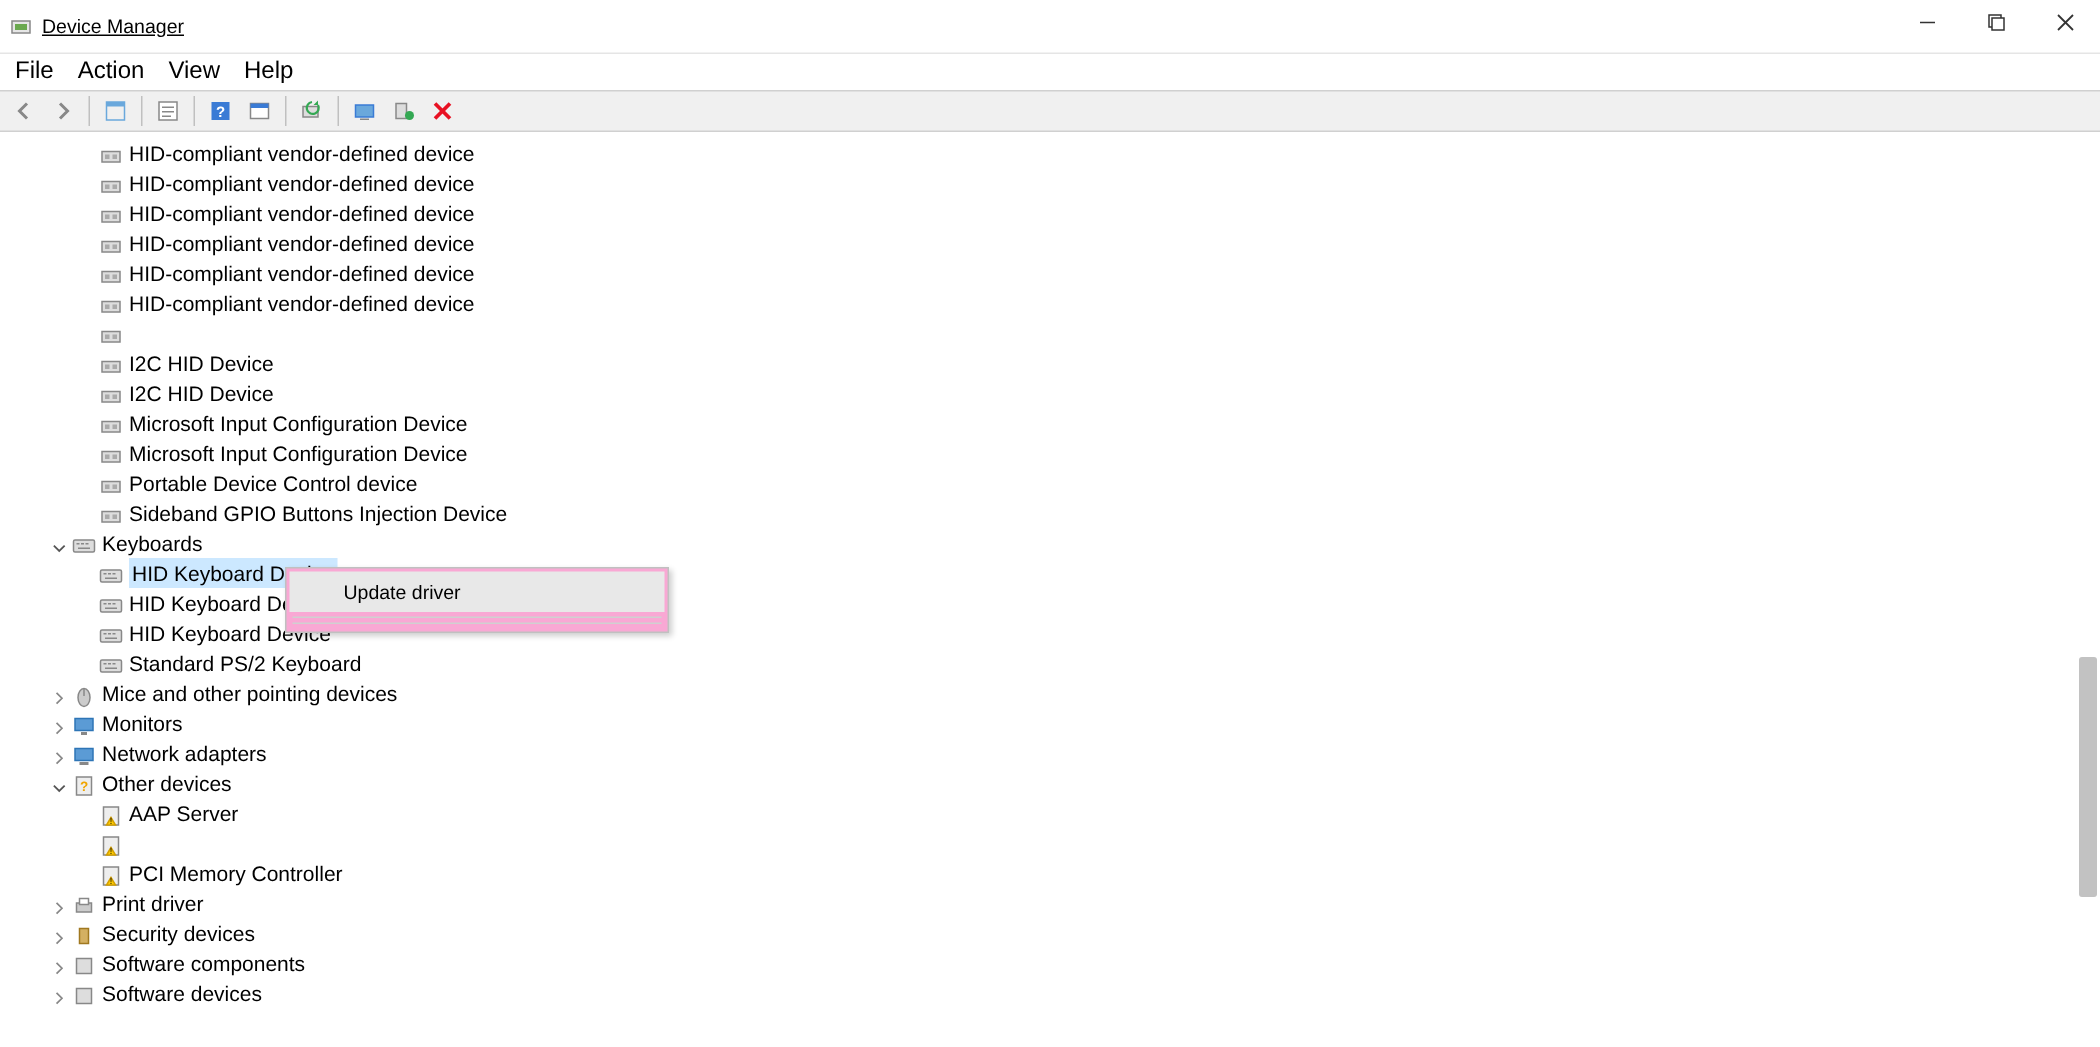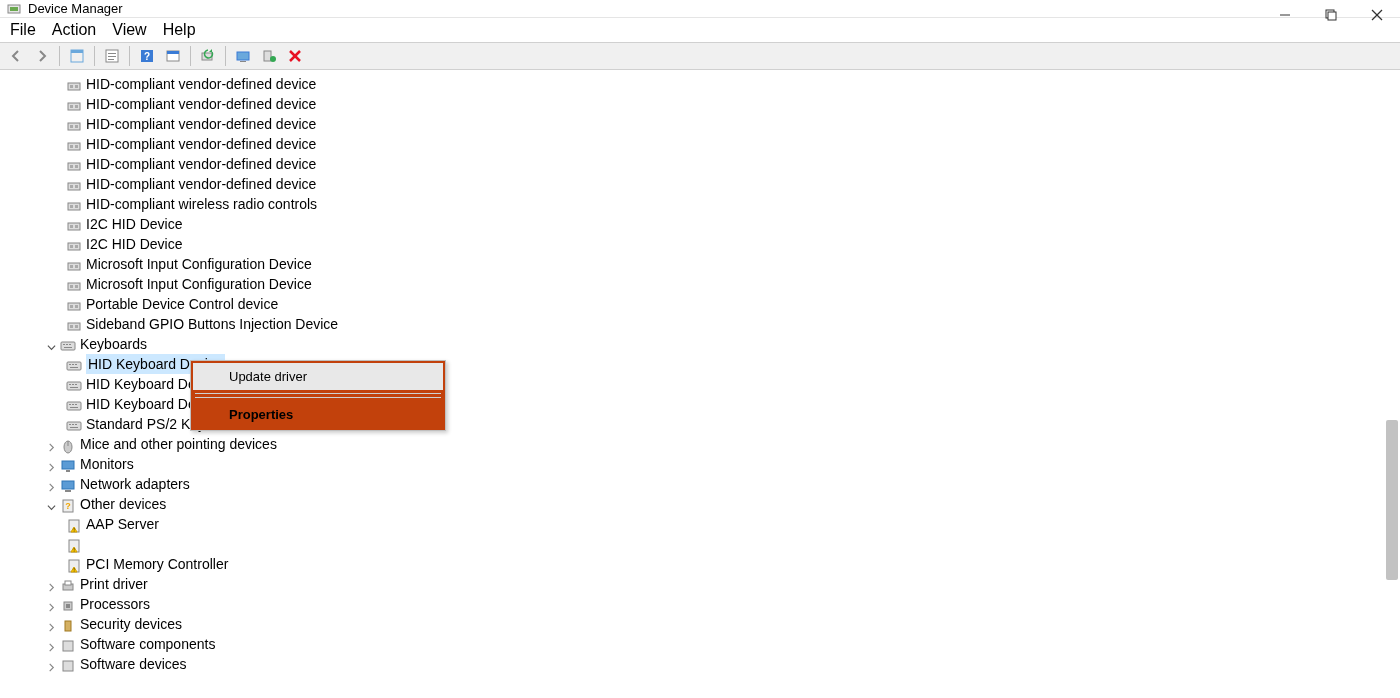--- a/index.html
+++ b/index.html
@@ -6,26 +6,27 @@
   body {
     margin: 0;
     font-family: "Segoe UI", Tahoma, sans-serif;
     font-size: 13px;
     background: #fff;
     color: #000;
     user-select: none;
     overflow: hidden;
   }
   .title-bar {
-    height: 18px;
+    height: 36px;
     display: flex;
     align-items: center;
     padding: 0 0 0 6px;
     background: #fff;
     border-bottom: 1px solid #e5e5e5;
+    text-decoration: underline;
   }
   .title-bar .app-icon {
     width: 16px; height: 16px;
     margin-right: 6px;
   }
   .title-text {
     flex: 0 0 auto;
     font-size: 13px;
   }
   .title-spacer { flex: 1; }
@@ -92,29 +93,29 @@
     display: inline-flex; align-items: center; justify-content: center;
     margin-right: 2px;
   }
   .expander svg { width: 9px; height: 9px; }
   .node-icon {
     width: 16px; height: 16px;
     display: inline-flex; align-items: center; justify-content: center;
     margin-right: 4px;
   }
   .row-label { font-size: 14px; }
-  .indent-1 { padding-left: 44px; }
+  .indent-1 { padding-left: 32px; }
   .indent-2 { padding-left: 66px; }
 
   .context-menu {
     position: absolute;
     left: 190px;
     top: 290px;
     width: 256px;
-    background: #c2410c;
+    background: #f9a8d4;
     border: 1px solid #c0c0c0;
     box-shadow: 2px 2px 4px rgba(0,0,0,0.2);
     padding: 2px;
     z-index: 10;
   }
   .ctx-item {
     padding: 6px 12px 6px 36px;
     font-size: 13px;
   }
   .ctx-item.hover { background: #e8e8e8; }
@@ -308,21 +309,20 @@
         <span class="row-label">HID-compliant vendor-defined device</span>
       </div>
       <div class="tree-row indent-2">
         <span class="node-icon">
           <svg viewBox="0 0 16 16">
             <rect x="2" y="5" width="12" height="7" fill="#ddd" stroke="#888"></rect>
             <rect x="4" y="7" width="3" height="3" fill="#aaa"></rect>
             <rect x="9" y="7" width="3" height="3" fill="#aaa"></rect>
           </svg>
         </span>
-        <span class="row-label">HID-compliant wireless radio controls</span>
       </div>
       <div class="tree-row indent-2">
         <span class="node-icon">
           <svg viewBox="0 0 16 16">
             <rect x="2" y="5" width="12" height="7" fill="#ddd" stroke="#888"></rect>
             <rect x="4" y="7" width="3" height="3" fill="#aaa"></rect>
             <rect x="9" y="7" width="3" height="3" fill="#aaa"></rect>
           </svg>
         </span>
         <span class="row-label">I2C HID Device</span>
@@ -546,34 +546,20 @@
       </span>
     <span class="node-icon">
         <svg viewBox="0 0 16 16">
           <rect x="3" y="6" width="10" height="6" fill="#ccc" stroke="#888"></rect>
           <rect x="5" y="3" width="6" height="4" fill="#fff" stroke="#888"></rect>
         </svg>
       </span>
     <span class="row-label">Print driver</span>
   </div>
 
-  <div class="tree-row indent-1">
-    <span class="expander">
-        <svg viewBox="0 0 10 10">
-          <path d="M3 1 L7 5 L3 9" fill="none" stroke="#888" stroke-width="1.3"></path>
-        </svg>
-      </span>
-    <span class="node-icon">
-        <svg viewBox="0 0 16 16">
-          <rect x="4" y="4" width="8" height="8" fill="#ccc" stroke="#888"></rect>
-          <rect x="6" y="6" width="4" height="4" fill="#888"></rect>
-        </svg>
-      </span>
-    <span class="row-label">Processors</span>
-  </div>
 
   <div class="tree-row indent-1">
     <span class="expander">
         <svg viewBox="0 0 10 10">
           <path d="M3 1 L7 5 L3 9" fill="none" stroke="#888" stroke-width="1.3"></path>
         </svg>
       </span>
     <span class="node-icon">
         <svg viewBox="0 0 16 16">
           <rect x="5" y="3" width="6" height="10" fill="#d4b062" stroke="#a07820"></rect>
@@ -608,17 +594,16 @@
           <rect x="3" y="3" width="10" height="10" fill="#ddd" stroke="#888"></rect>
         </svg>
       </span>
     <span class="row-label">Software devices</span>
   </div>
 
   <div class="context-menu">
     <div class="ctx-item hover">Update driver</div>
     <div class="ctx-sep"></div>
     <div class="ctx-sep"></div>
-    <div class="ctx-item bold">Properties</div>
   </div>
 
   <div class="scroll-indicator"></div>
 </div>
 
 </body></html>

